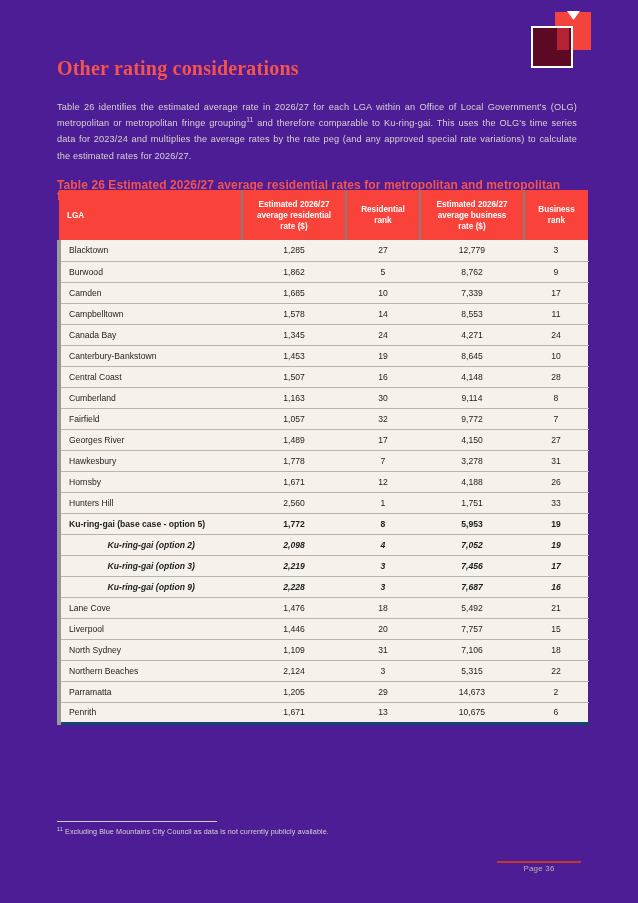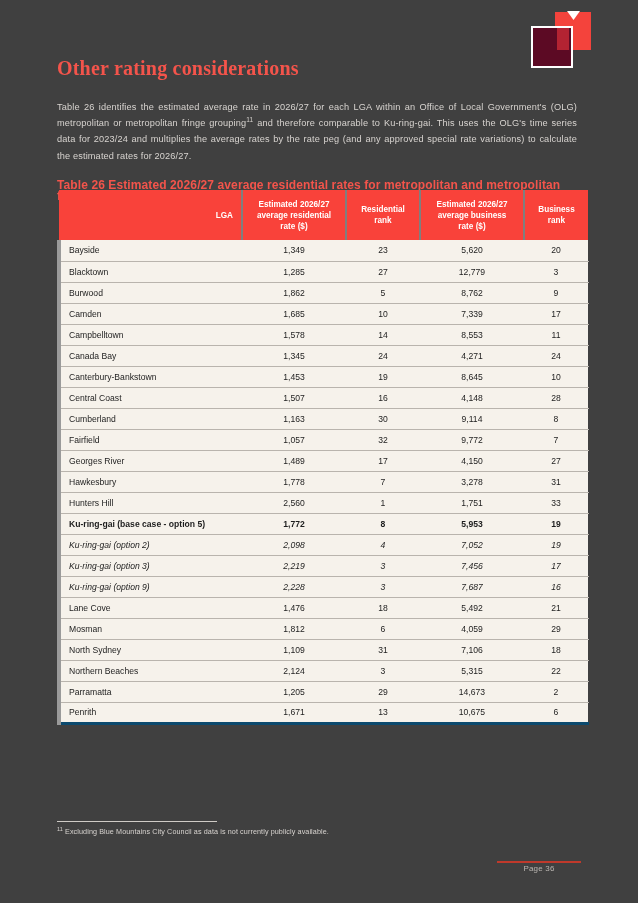--- a/index.html
+++ b/index.html
@@ -13,21 +13,21 @@
     position: relative;
     overflow: hidden;
     font-family: "Liberation Sans", sans-serif;
     -webkit-font-smoothing: antialiased;
   }
 
   
   .page {
     position: absolute;
     inset: 0;
-    background: #404040;
+    background: #4c1d95;
   }
 
   
   .logo {
     position: absolute;
     top: 12px;
     left: 531px;
     width: 60px;
     height: 58px;
   }
@@ -130,21 +130,21 @@
     font-weight: 700;
     line-height: 11px;
     padding: 6px 8px;
     height: 50px;
     vertical-align: middle;
     border-right: 2px solid #7f7f7f;
     box-sizing: border-box;
   }
   table.rates thead th:last-child { border-right: none; }
   table.rates thead th.lga-head {
-    text-align: right;
+    text-align: left;
     vertical-align: middle;
   }
   table.rates thead th.num-head {
     text-align: center;
   }
   table.rates tbody td {
     background: #F6F2EB;
     color: #1d1d1d;
     font-size: 8.6px;
     height: 21px;
@@ -161,22 +161,23 @@
   table.rates tbody td.num {
     text-align: center;
   }
   table.rates tbody tr:last-child td {
     border-bottom: 3px solid #0c4a6e;
   }
   table.rates tbody tr.highlight-bold td {
     font-weight: 700;
   }
   table.rates tbody tr.highlight-italic td {
-    font-weight: 400;
+    font-weight: 700;
     font-style: italic;
+    text-align: center;
   }
 
   
   col.c-lga  { width: 183px; }
   col.c-res  { width: 104px; }
   col.c-rr   { width: 74px;  }
   col.c-bus  { width: 104px; }
   col.c-br   { width: 64px;  }
 
   
@@ -255,27 +256,20 @@
         <tr>
           <th class="lga-head">LGA</th>
           <th class="num-head">Estimated 2026/27 average residential rate ($)</th>
           <th class="num-head">Residential rank</th>
           <th class="num-head">Estimated 2026/27 average business rate ($)</th>
           <th class="num-head">Business rank</th>
         </tr>
       </thead>
       <tbody id="rates-body">
           <tr>
-            <td class="lga">Bayside</td>
-            <td class="num">1,349</td>
-            <td class="num">23</td>
-            <td class="num">5,620</td>
-            <td class="num">20</td>
-          </tr>
-          <tr>
             <td class="lga">Blacktown</td>
             <td class="num">1,285</td>
             <td class="num">27</td>
             <td class="num">12,779</td>
             <td class="num">3</td>
           </tr>
           <tr>
             <td class="lga">Burwood</td>
             <td class="num">1,862</td>
             <td class="num">5</td>
@@ -337,20 +331,27 @@
             <td class="num">17</td>
             <td class="num">4,150</td>
             <td class="num">27</td>
           </tr>
           <tr>
             <td class="lga">Hawkesbury</td>
             <td class="num">1,778</td>
             <td class="num">7</td>
             <td class="num">3,278</td>
             <td class="num">31</td>
+          </tr>
+          <tr>
+            <td class="lga">Hornsby</td>
+            <td class="num">1,671</td>
+            <td class="num">12</td>
+            <td class="num">4,188</td>
+            <td class="num">26</td>
           </tr>
           <tr>
             <td class="lga">Hunters Hill</td>
             <td class="num">2,560</td>
             <td class="num">1</td>
             <td class="num">1,751</td>
             <td class="num">33</td>
           </tr>
           <tr class="highlight-bold">
             <td class="lga">Ku-ring-gai (base case - option 5)</td>
@@ -381,25 +382,25 @@
             <td class="num">16</td>
           </tr>
           <tr>
             <td class="lga">Lane Cove</td>
             <td class="num">1,476</td>
             <td class="num">18</td>
             <td class="num">5,492</td>
             <td class="num">21</td>
           </tr>
           <tr>
-            <td class="lga">Mosman</td>
-            <td class="num">1,812</td>
-            <td class="num">6</td>
-            <td class="num">4,059</td>
-            <td class="num">29</td>
+            <td class="lga">Liverpool</td>
+            <td class="num">1,446</td>
+            <td class="num">20</td>
+            <td class="num">7,757</td>
+            <td class="num">15</td>
           </tr>
           <tr>
             <td class="lga">North Sydney</td>
             <td class="num">1,109</td>
             <td class="num">31</td>
             <td class="num">7,106</td>
             <td class="num">18</td>
           </tr>
           <tr>
             <td class="lga">Northern Beaches</td>

